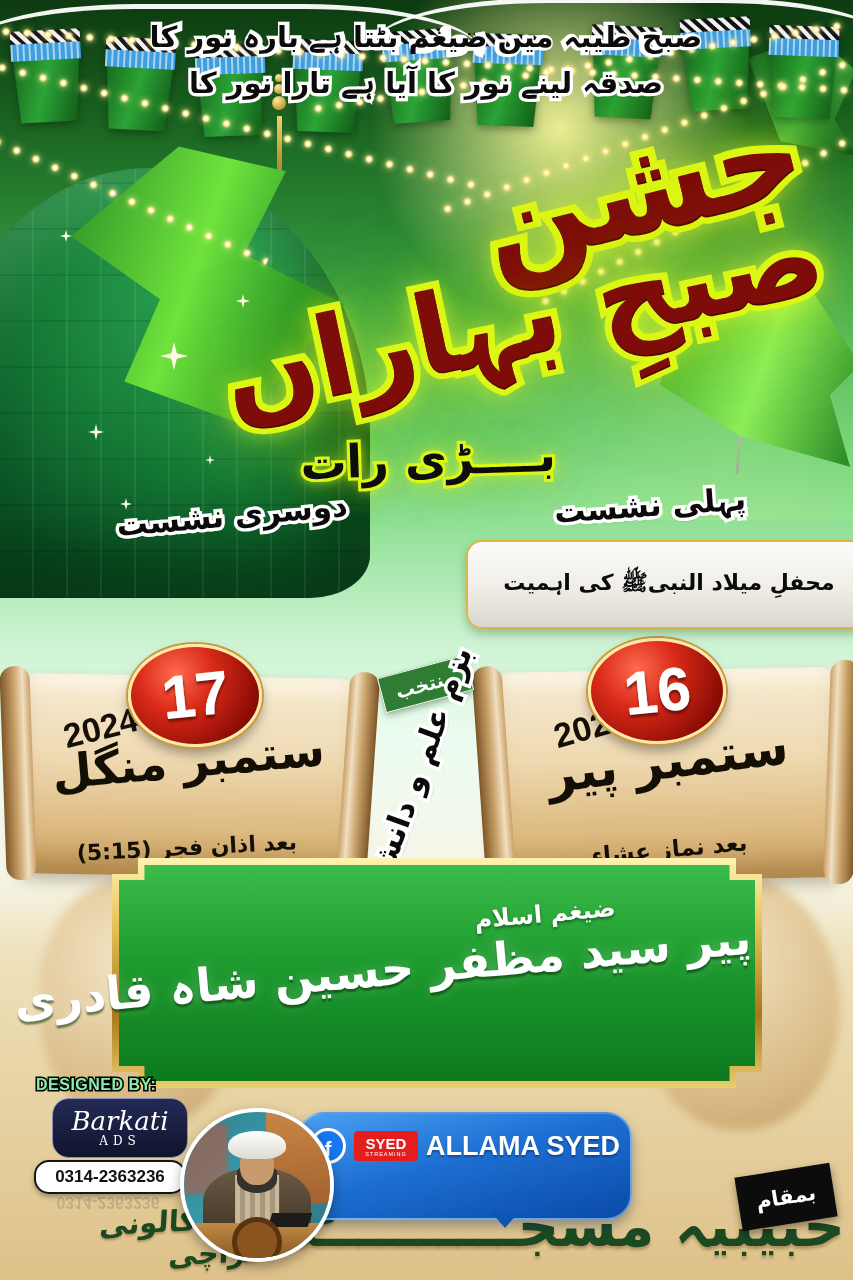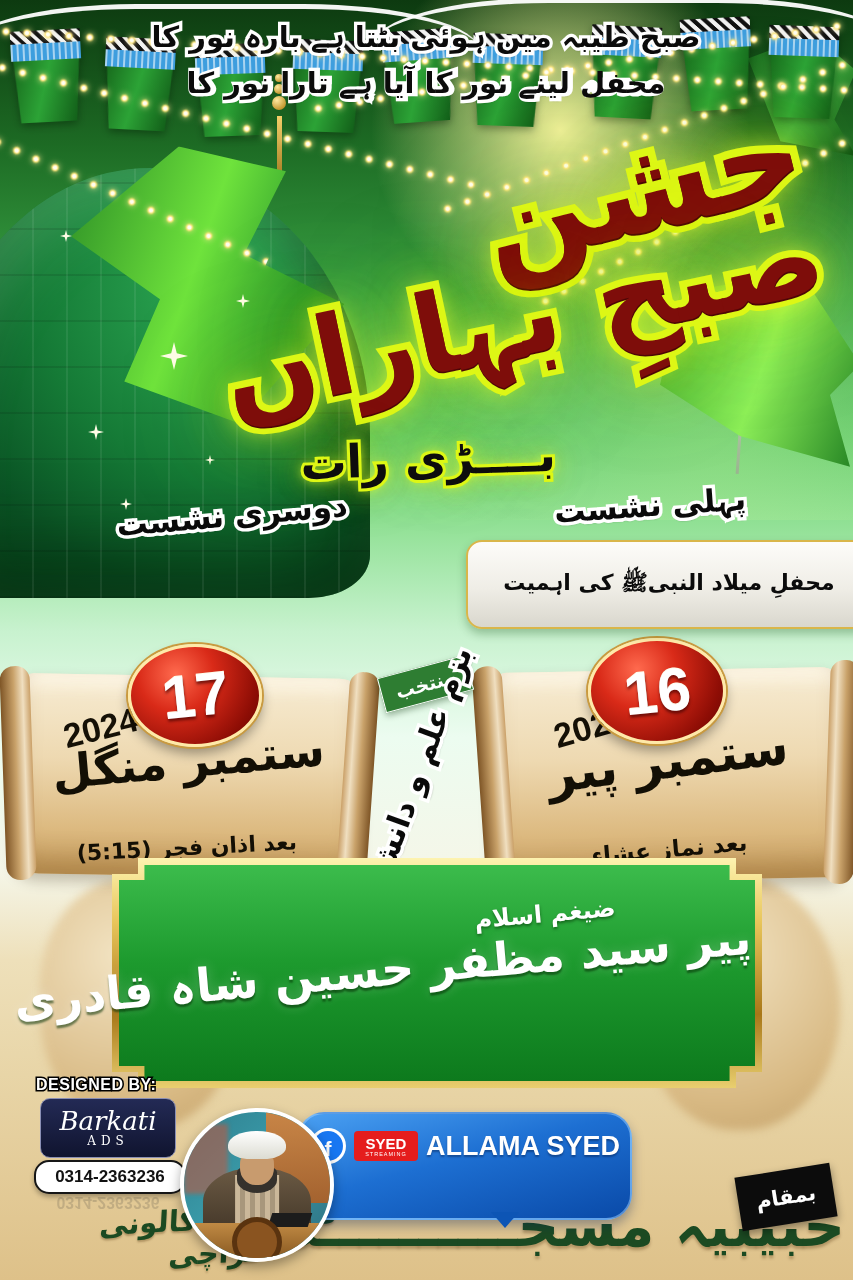--- a/index.html
+++ b/index.html
@@ -133,24 +133,24 @@
     background:linear-gradient(180deg,#2a2a2a,#000);border:1px solid #555;border-radius:18px;
     display:flex;align-items:center;justify-content:center;color:#fff;font-size:20px;font-weight:bold;direction:rtl;}
   .honorific{position:absolute;left:430px;top:900px;width:230px;z-index:11;text-align:center;
     color:#fff;font-size:24px;font-weight:bold;direction:rtl;transform:rotate(-5deg);
     text-shadow:0 2px 3px rgba(0,40,0,.5);}
   .speaker{position:absolute;left:122px;top:938px;width:630px;z-index:11;text-align:center;
     color:#fff;font-size:46px;font-weight:bold;direction:rtl;transform:rotate(-5deg);white-space:nowrap;
     text-shadow:0 3px 2px rgba(0,45,0,.55),0 0 14px rgba(255,255,255,.25);}
 
   
-  .des-label{position:absolute;left:36px;top:1076px;z-index:12;color:#ffffff;
+  .des-label{position:absolute;left:36px;top:1076px;z-index:12;color:#86efac;
     font:800 16px "Liberation Sans",sans-serif;letter-spacing:.5px;}
-  .des-box{position:absolute;left:40px;top:1098px;width:134px;height:58px;z-index:12;
-    background:linear-gradient(180deg,#232a55,#10142f);border:1.5px solid #8a8fb5;border-radius:10px;
+  .des-box{position:absolute;left:52px;top:1098px;width:134px;height:58px;z-index:12;
+    background:linear-gradient(180deg,#232a55,#10142f);border:1.5px solid #8a8fb5;border-radius:17px;
     display:flex;flex-direction:column;align-items:center;justify-content:center;color:#fff;}
   .des-name{font:italic 26px "DejaVu Serif",serif;line-height:26px;}
   .des-type{font:12px "DejaVu Serif",serif;letter-spacing:5px;}
   .des-phone{position:absolute;left:34px;top:1160px;width:148px;height:30px;z-index:12;
     background:#fff;border:2.5px solid #161616;border-radius:15px;display:flex;align-items:center;justify-content:center;
     font:800 17px "Liberation Sans",sans-serif;color:#111;box-shadow:0 3px 5px rgba(0,0,0,.3);}
   .des-reflect{position:absolute;left:34px;top:1193px;width:148px;text-align:center;z-index:12;
     font:800 16px "Liberation Sans",sans-serif;color:#333;opacity:.18;transform:scaleY(-1);}
 
   
@@ -284,22 +284,22 @@
   <div class="star" style="left:88px;top:424px;width:16px;height:16px;"></div>
   <div class="star" style="left:236px;top:294px;width:14px;height:14px;"></div>
   <div class="star" style="left:300px;top:392px;width:12px;height:12px;"></div>
   <div class="star" style="left:120px;top:498px;width:12px;height:12px;"></div>
   <div class="star" style="left:60px;top:230px;width:12px;height:12px;"></div>
   <div class="star" style="left:205px;top:455px;width:10px;height:10px;"></div>
 
   <div class="parch-blob" style="left:40px;top:880px;width:200px;height:250px;"></div>
   <div class="parch-blob" style="left:640px;top:875px;width:200px;height:255px;"></div>
 
-  <div class="poetry ol ol-w" style="top:20px;" data-text="صبح طیبہ میں ہوئی بٹتا ہے بارہ نور کا">صبح طیبہ میں ہوئی بٹتا ہے بارہ نور کا</div>
-  <div class="poetry ol ol-w" style="top:66px;" data-text="صدقہ لینے نور کا آیا ہے تارا نور کا">محفل لینے نور کا آیا ہے تارا نور کا</div>
+  <div class="poetry ol ol-w" style="top:20px;" data-text="صبح طیبہ میں ہوئی بٹتا ہے بارہ نور کا">صبح طیبہ میں ضیغم بٹتا ہے بارہ نور کا</div>
+  <div class="poetry ol ol-w" style="top:66px;" data-text="صدقہ لینے نور کا آیا ہے تارا نور کا">صدقہ لینے نور کا آیا ہے تارا نور کا</div>
 
   <div class="cal cal-1 ol ol-y" data-text="جشن">جشن</div>
   <div class="cal cal-2 ol ol-y" data-text="صبحِ بہاراں">صبحِ بہاراں</div>
   <div class="subtitle ol ol-y" data-text="بــــڑی رات">بــــڑی رات</div>
 
   <div class="sess-head ol ol-w" style="left:470px;top:487px;width:360px;transform:rotate(-4deg);" data-text="پہلی نشست">پہلی نشست</div>
   <div class="topicbox" style="left:466px;top:540px;width:402px;height:85px;font-size:22px;text-align:right;">
     <span>محفلِ میلاد النبیﷺ کی اہمیت</span>
   </div>
 

